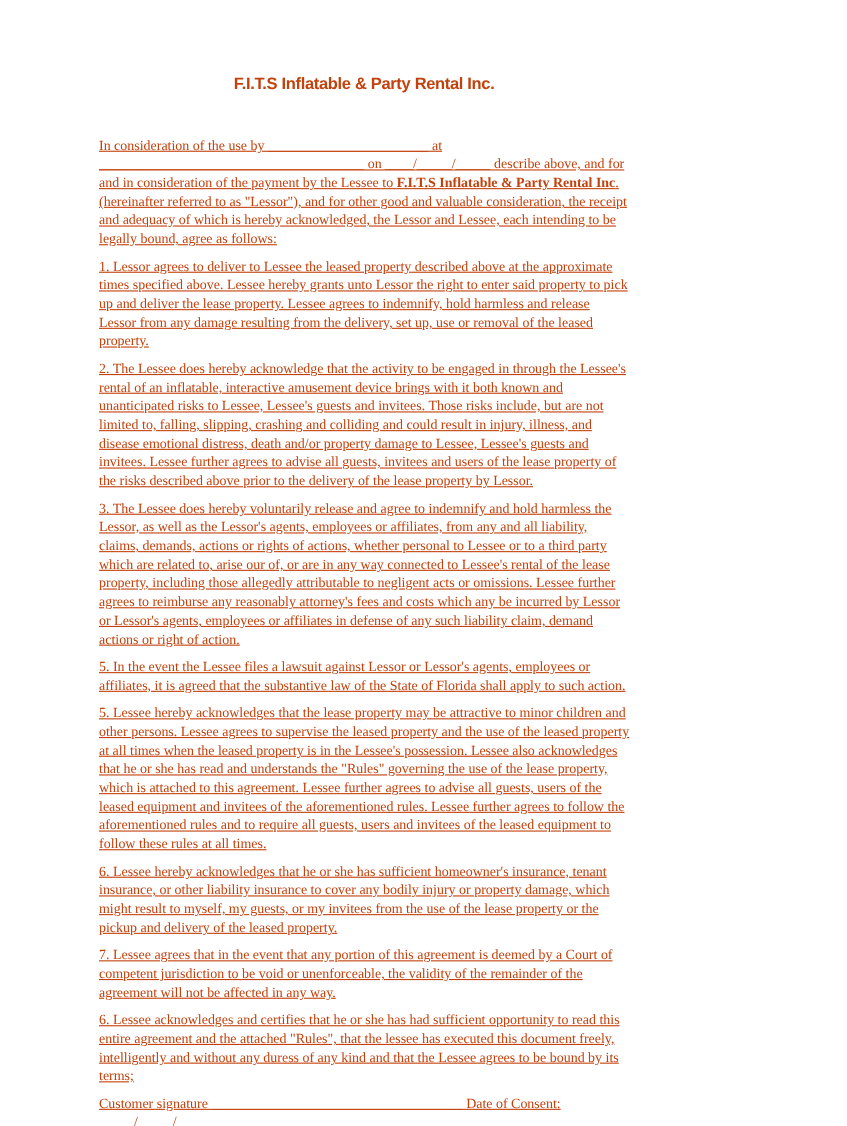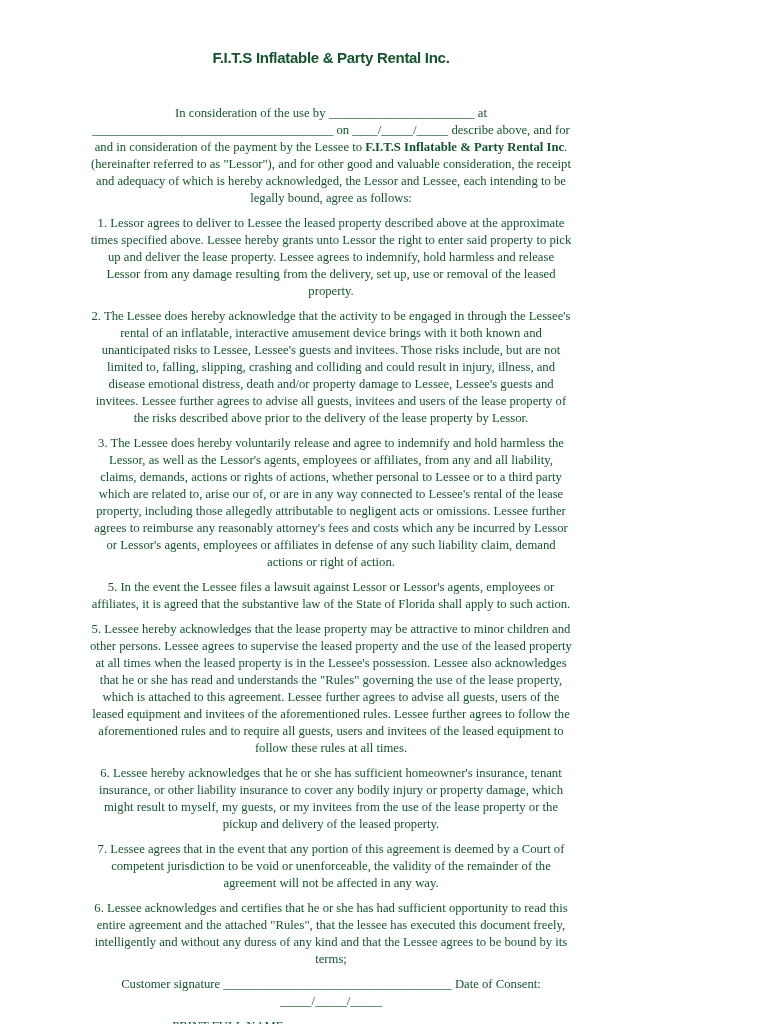--- a/index.html
+++ b/index.html
@@ -9,39 +9,40 @@
   }
   body {
     width: 770px;
     height: 1024px;
     overflow: hidden;
   }
   .page {
     box-sizing: border-box;
     width: 660px;
     height: 1024px;
-    padding: 47px 88px 0 90px;
+    padding: 66px 88px 0 90px;
     background: #ffffff;
     font-family: "Liberation Serif", serif;
     font-size: 12.7px;
     line-height: 17px;
-    color: #14532d;
+    color: #c2410c;
   }
   .doc-title {
     text-align: center;
     font-family: "Liberation Sans", sans-serif;
     font-weight: bold;
     font-size: 15px;
     line-height: 21px;
     letter-spacing: -0.3px;
     margin: 0 0 37px 0;
   }
   p.para {
     margin: 0 0 8px 0;
-    text-align: center;
+    text-align: left;
+    text-decoration: underline;
   }
   .b { font-weight: bold; }
   .blank {
     letter-spacing: 0;
     white-space: nowrap;
   }
   .sig-row {
     margin: 58px 0 0 0;
   }
   .print-row {

